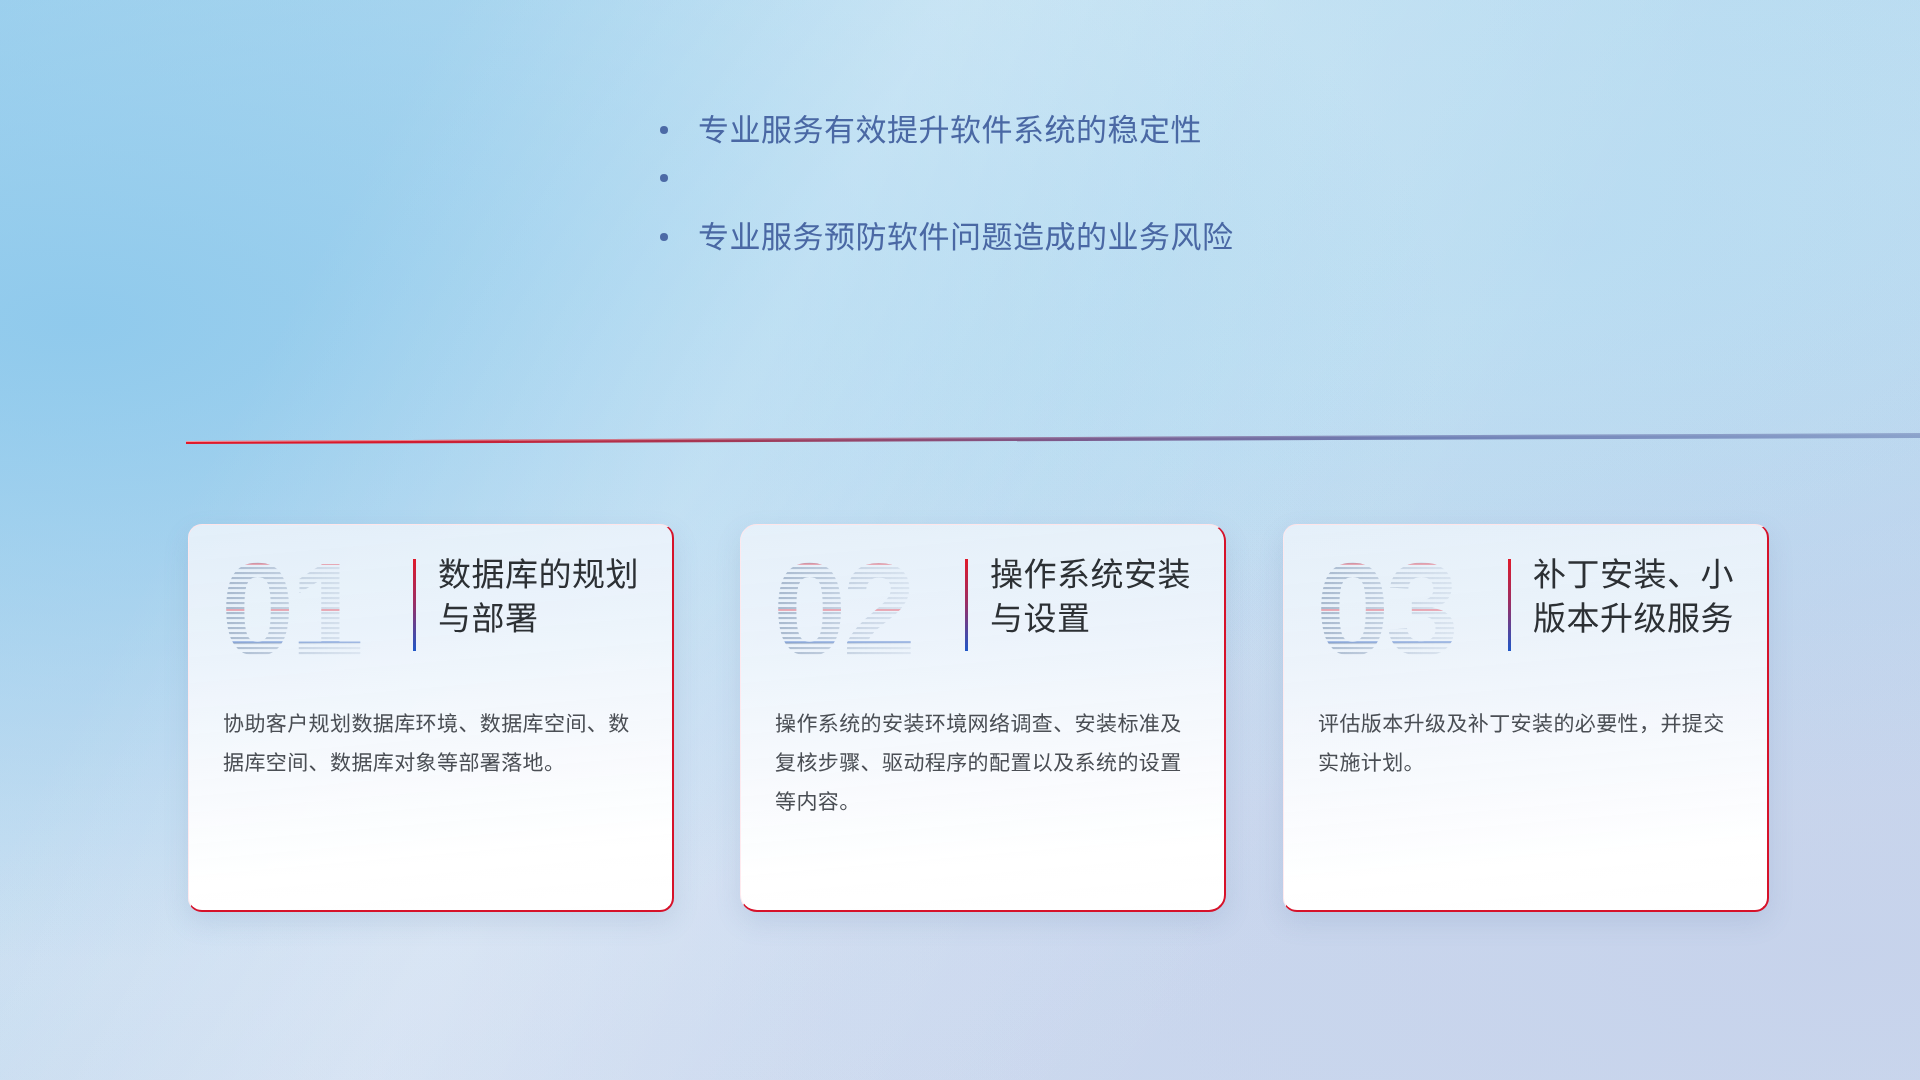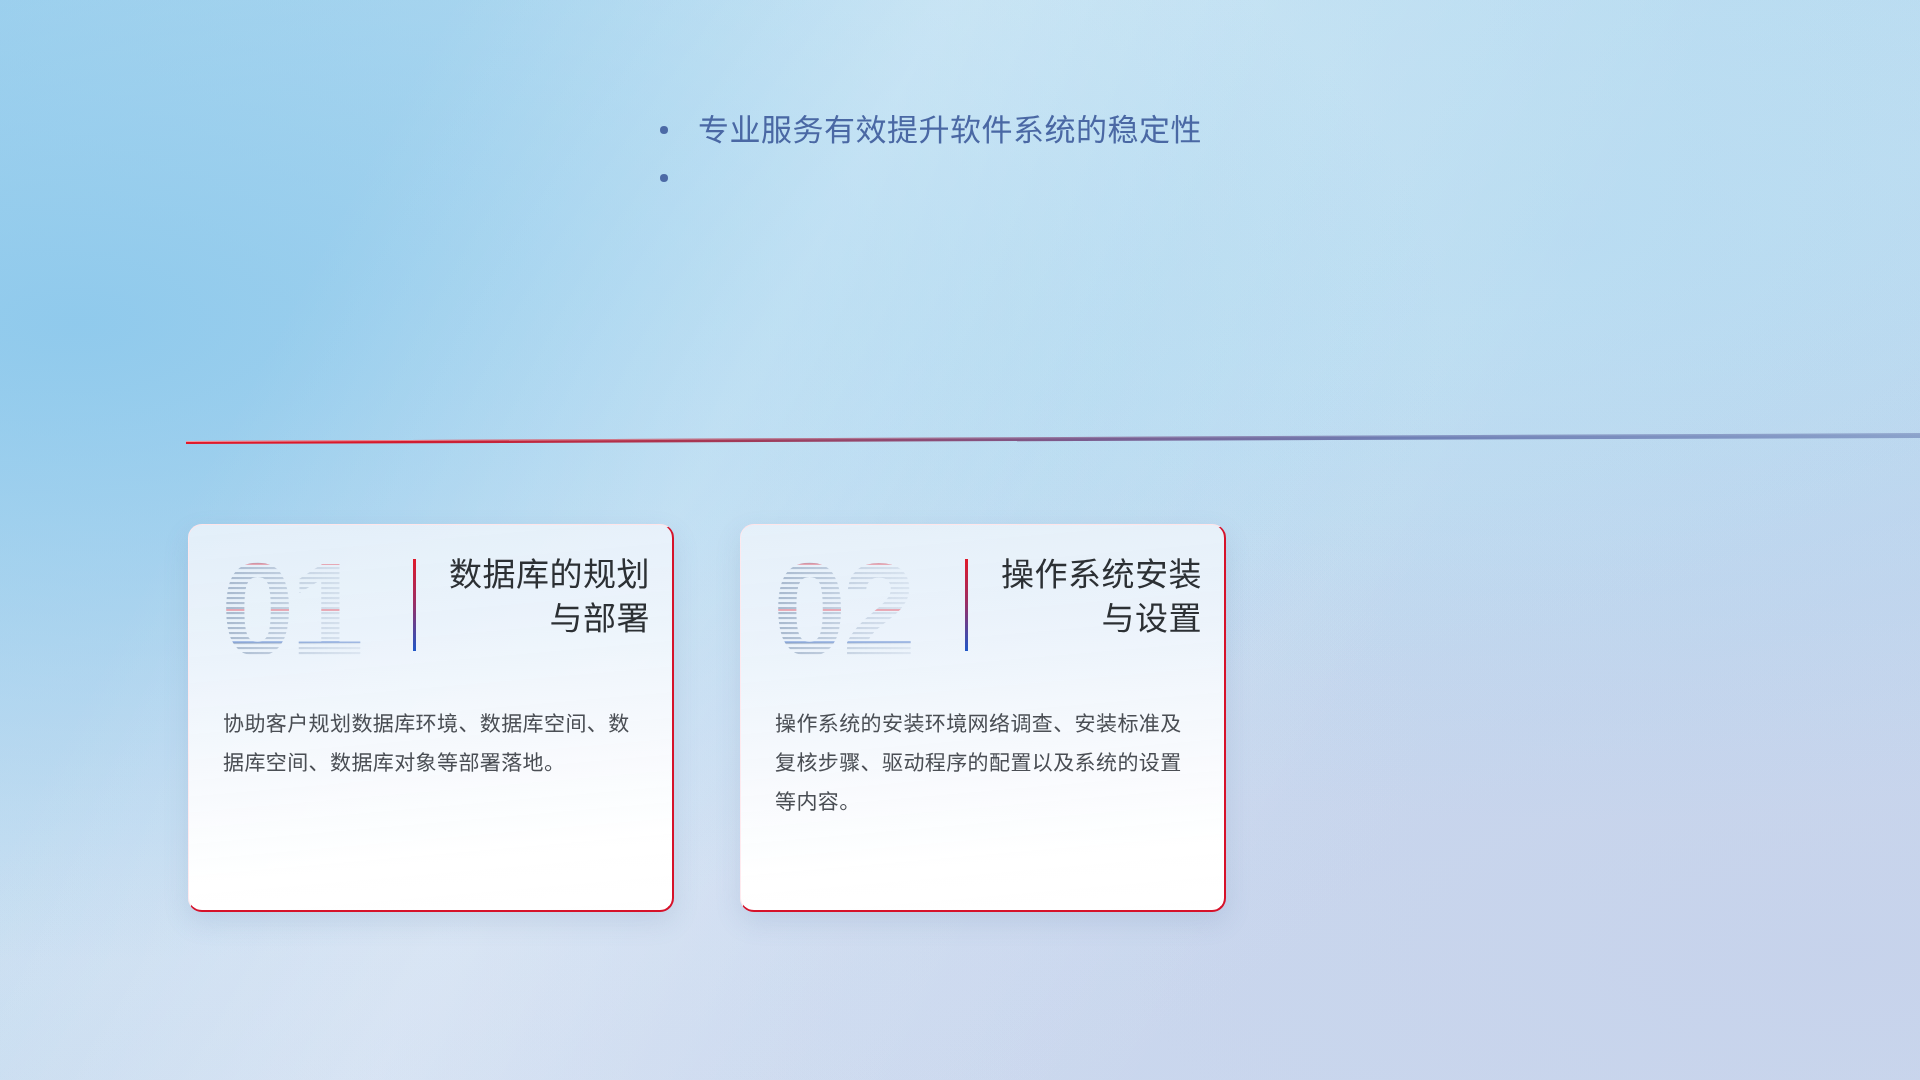--- a/index.html
+++ b/index.html
@@ -109,21 +109,21 @@
                 rgba(255,255,255,1) 100%);
     box-shadow: 0 10px 26px rgba(96,125,170,0.16);
     border-top: 1.5px solid rgba(255,228,232,0.95);
     border-left: 1.5px solid rgba(255,232,236,0.9);
     border-right: 2.2px solid #d6122a;
     border-bottom: 2.2px solid #d6122a;
     overflow: hidden;
     box-sizing: border-box;
   }
   .card-1 { left: 188px; }
-  .card-2 { left: 740px; }
+  .card-2 { left: 740px; border-radius: 17px; }
   .card-3 { left: 1283px; }
 
   
   .card-num {
     position: absolute;
     left: 32px;
     top: 22px;
     width: 200px;
     height: 128px;
     pointer-events: none;
@@ -131,21 +131,20 @@
   .card-num svg { display: block; }
 
   
   .card-head {
     position: absolute;
     left: 224px;
     top: 28px;
     right: 22px;
     display: flex;
     align-items: flex-start;
-    text-align: right;
   }
   .head-rule {
     width: 3px;
     height: 92px;
     flex: 0 0 auto;
     margin-right: 22px;
     margin-top: 6px;
     background: linear-gradient(180deg, #e01a2b 0%, #9a2e64 48%, #1f57c8 100%);
   }
   .card-title {
@@ -176,20 +175,24 @@
 
     <div class="bullet-row">
       <span class="bullet-dot"></span>
       <span class="bullet-text">专业服务有效提升软件系统的稳定性</span>
     </div>
 
     <div class="bullet-row">
       <span class="bullet-dot"></span>
     </div>
 
+    <div class="bullet-row">
+      <span class="bullet-dot"></span>
+      <span class="bullet-text">专业服务预防软件问题造成的业务风险</span>
+    </div>
 
 
   </div>
 
   <div class="divider-wrap">
     <svg viewBox="0 0 1920 26" preserveAspectRatio="none" aria-hidden="true">
       <defs>
         <linearGradient id="divGrad" x1="0" y1="0" x2="1" y2="0">
           <stop offset="0.00" stop-color="#e01a2b"></stop>
           <stop offset="0.10" stop-color="#d8182a"></stop>
@@ -258,16 +261,38 @@
           </g>
         </svg>
       </div>
       <div class="card-head">
         <span class="head-rule"></span>
         <span class="card-title">操作系统安装与设置</span>
       </div>
       <div class="card-body">操作系统的安装环境网络调查、安装标准及复核步骤、驱动程序的配置以及系统的设置等内容。</div>
     </div>
 
+    <div class="card card-3">
+      <div class="card-num">
+        <svg width="200" height="128" viewBox="0 0 200 128" aria-hidden="true">
+          <defs>
+            <mask id="m3">
+              <text x="0" y="108" font-family="'Liberation Sans',sans-serif" font-size="132" font-weight="700" fill="#fff" letter-spacing="-4">03</text>
+            </mask>
+          </defs>
+          <rect x="0" y="0" width="200" height="128" fill="url(#scan1)" mask="url(#m3)"></rect>
+          <g mask="url(#m3)" opacity="0.55">
+            <rect x="0" y="16" width="200" height="2" fill="#e8707f"></rect>
+            <rect x="0" y="62" width="200" height="2" fill="#e8707f"></rect>
+            <rect x="0" y="94" width="200" height="2" fill="#6f93d6"></rect>
+          </g>
+        </svg>
+      </div>
+      <div class="card-head">
+        <span class="head-rule"></span>
+        <span class="card-title">补丁安装、小版本升级服务</span>
+      </div>
+      <div class="card-body">评估版本升级及补丁安装的必要性，并提交实施计划。</div>
+    </div>
 
   </div>
 
 </div>
 
 </body></html>

